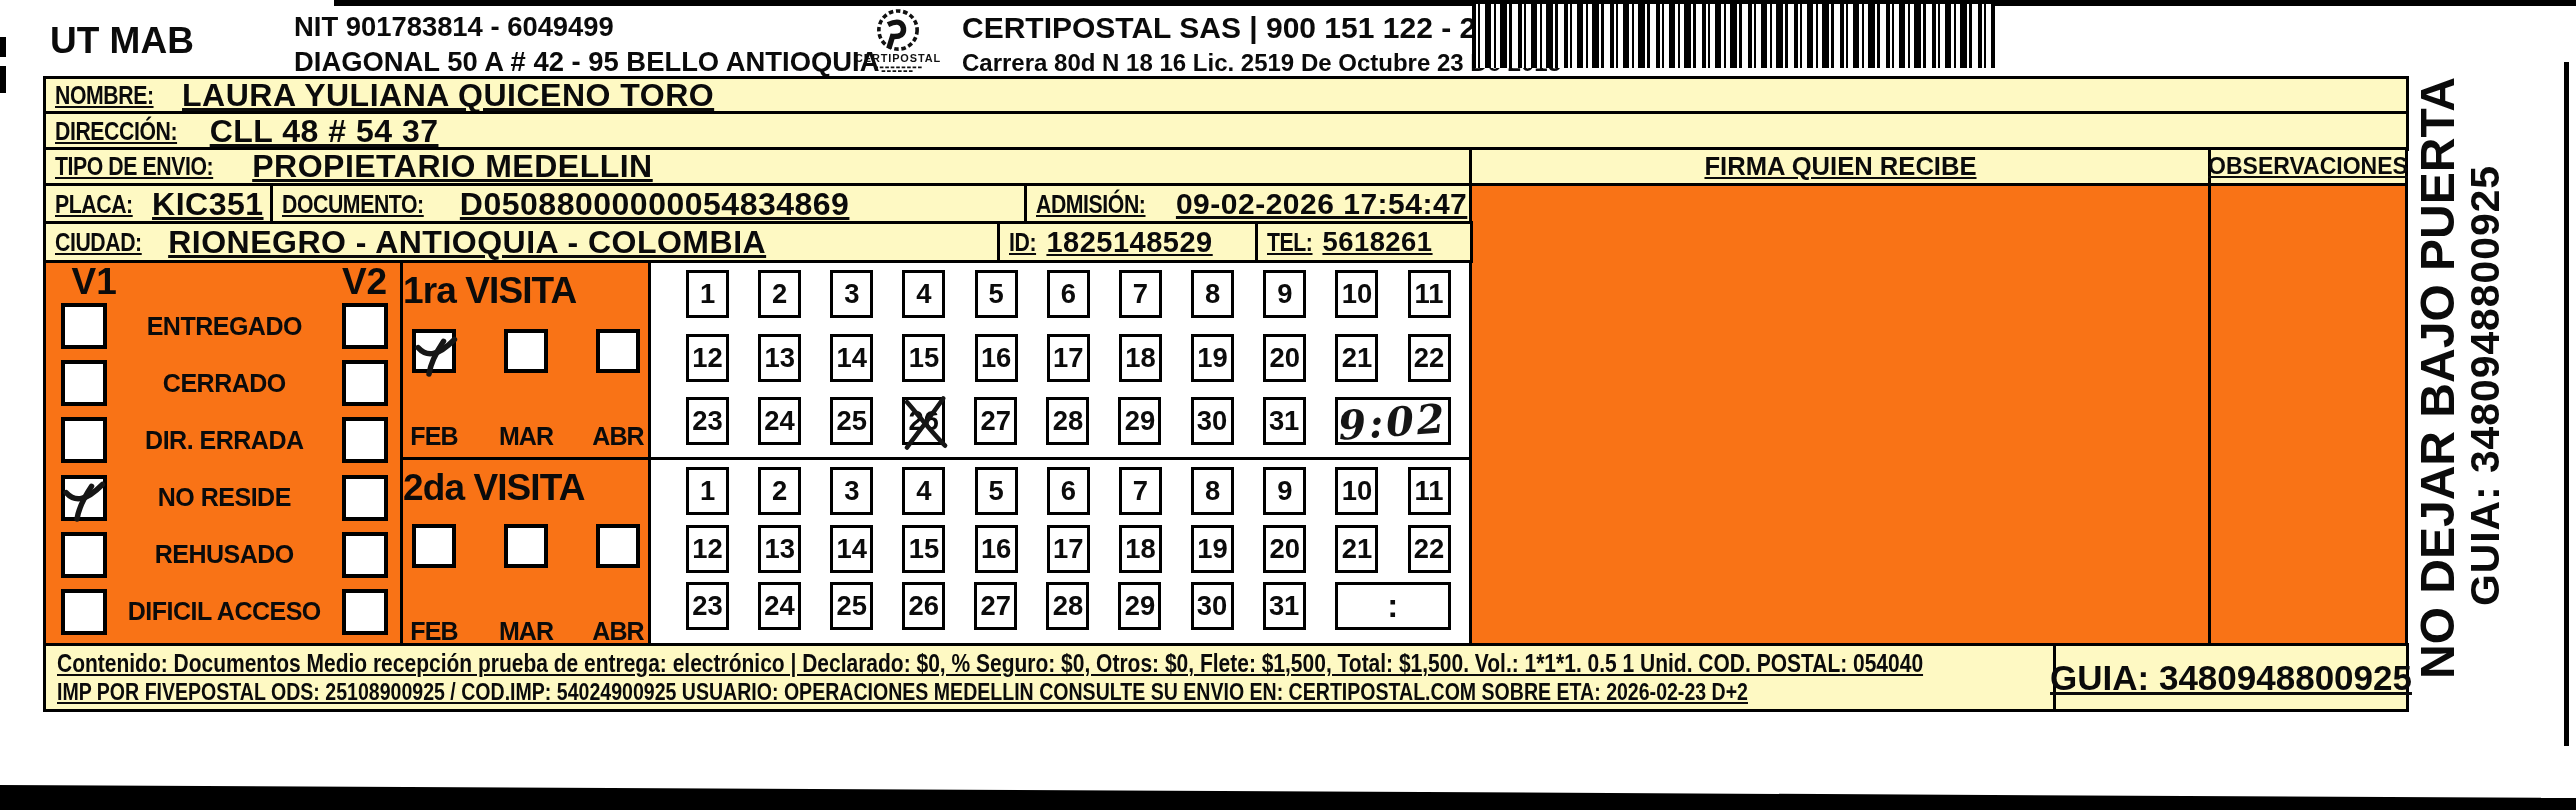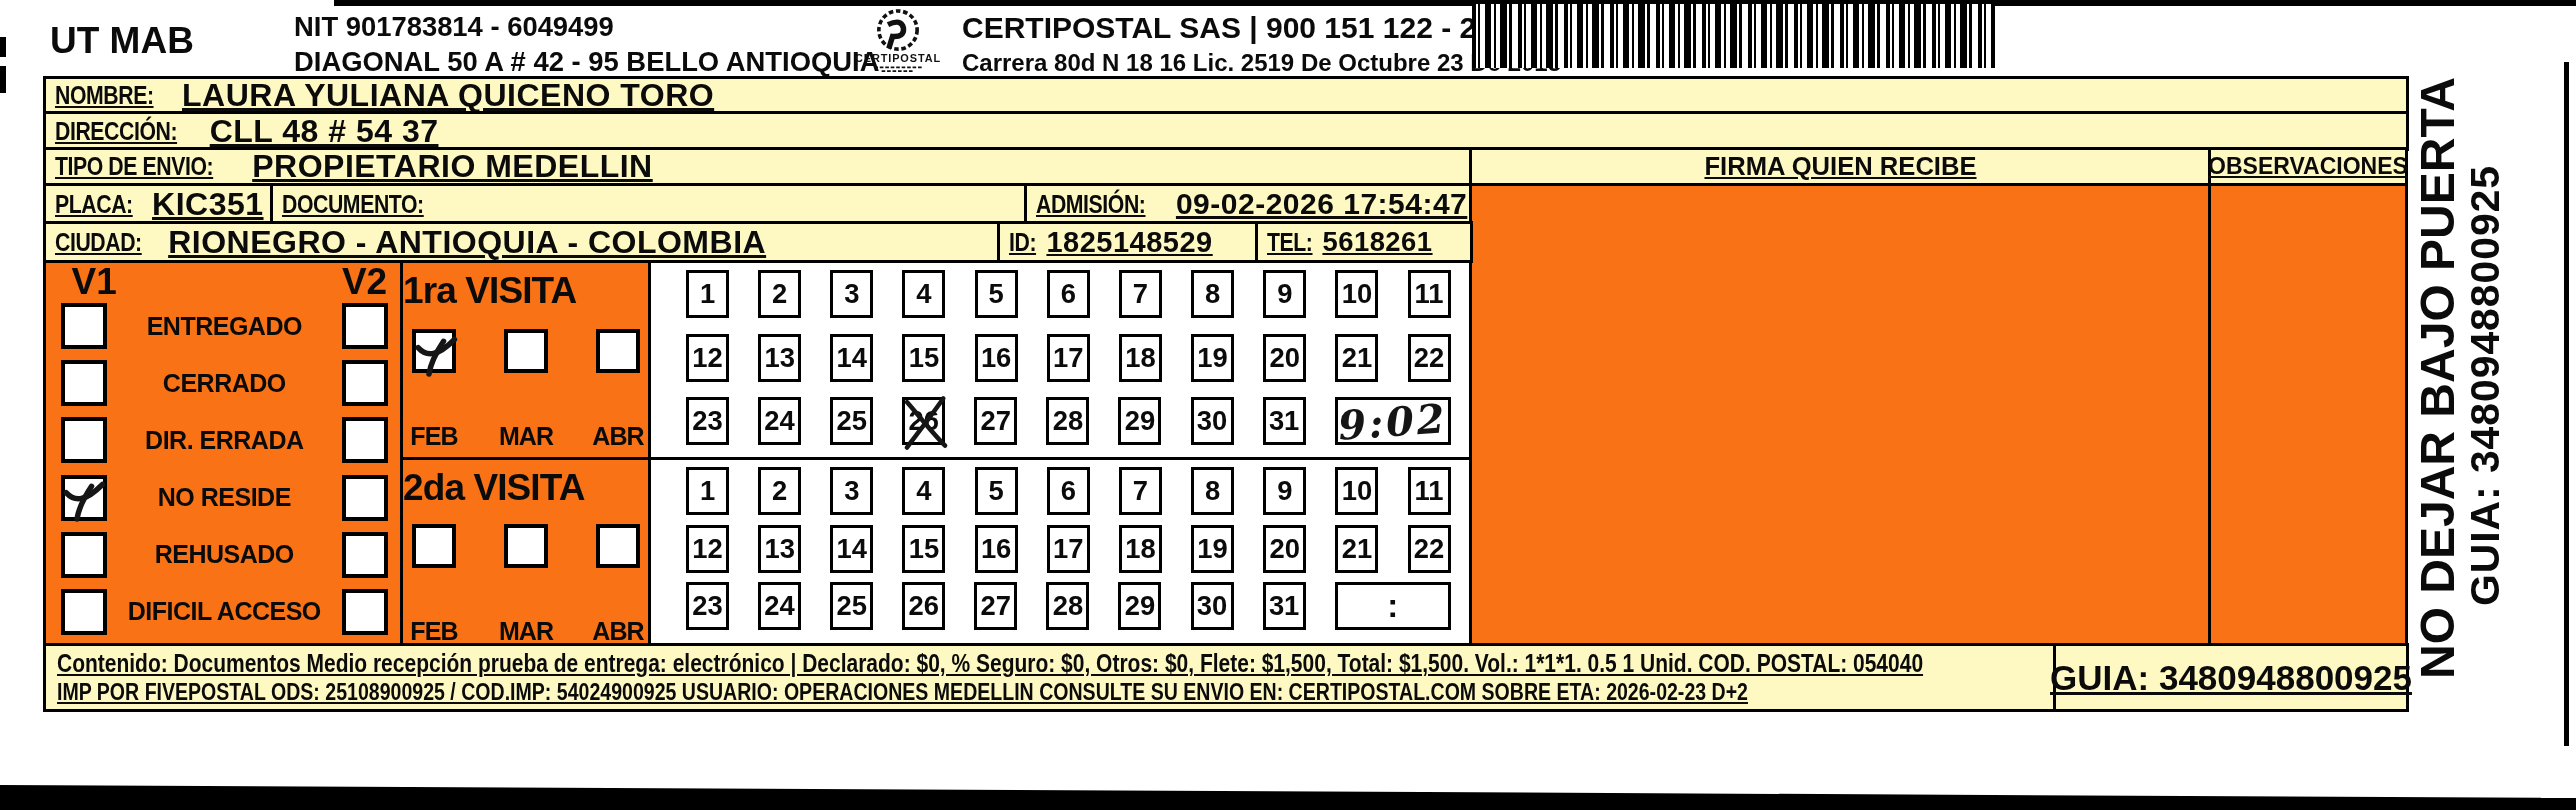--- a/index.html
+++ b/index.html
@@ -100,20 +100,21 @@
   </div>
   <div class="cell hdrcell" style="left:2208px;top:147px;width:200px;height:39px;padding:0 1.8px;">
     <span class="b" style="font-size:23px;">OBSERVACIONES</span>
   </div>
   <div class="cell" style="left:43px;top:183px;width:230px;height:42px;gap:5.5px;">
     <span class="lbl">PLACA:</span>
     <span class="val">KIC351</span>
   </div>
   <div class="cell" style="left:270px;top:183px;width:758px;height:42px;">
     <span class="lbl">DOCUMENTO:</span>
+    <span class="val">D05088000000054834869</span>
   </div>
   <div class="cell" style="left:1024px;top:183px;width:448px;height:42px;">
     <span class="lbl">ADMISIÓN:</span>
     <span class="val" style="font-size:30px;">09-02-2026 17:54:47</span>
   </div>
   <div class="cell" style="left:43px;top:221px;width:957px;height:42px;">
     <span class="lbl">CIUDAD:</span>
     <span class="val">RIONEGRO - ANTIOQUIA - COLOMBIA</span>
   </div>
   <div class="cell" style="left:997px;top:221px;width:262px;height:42px;gap:5.5px;">

